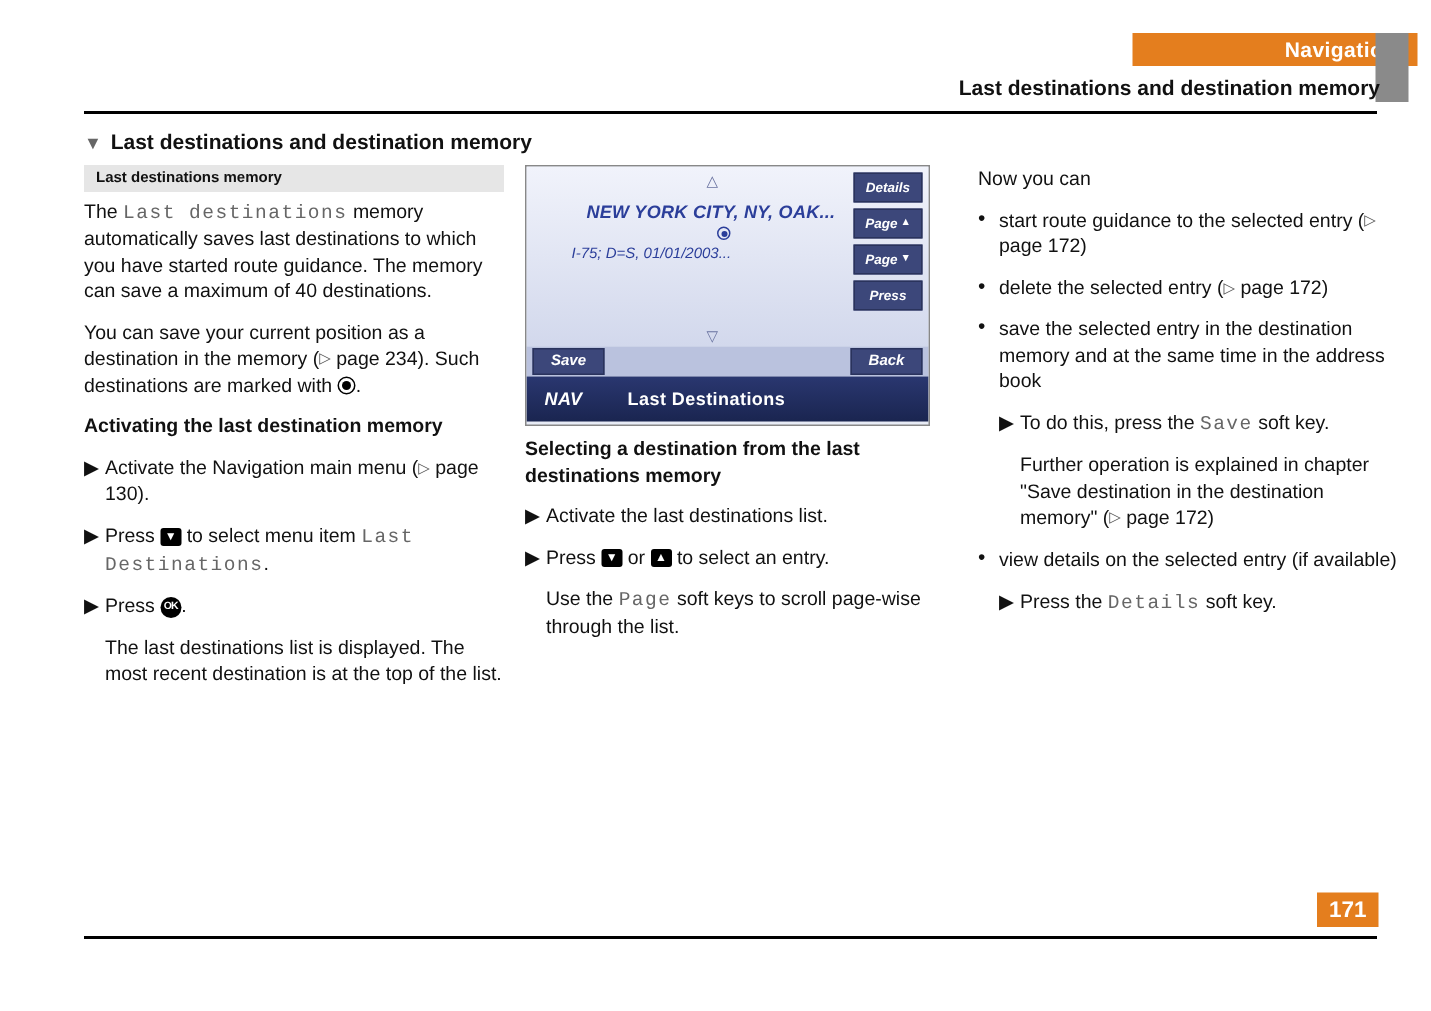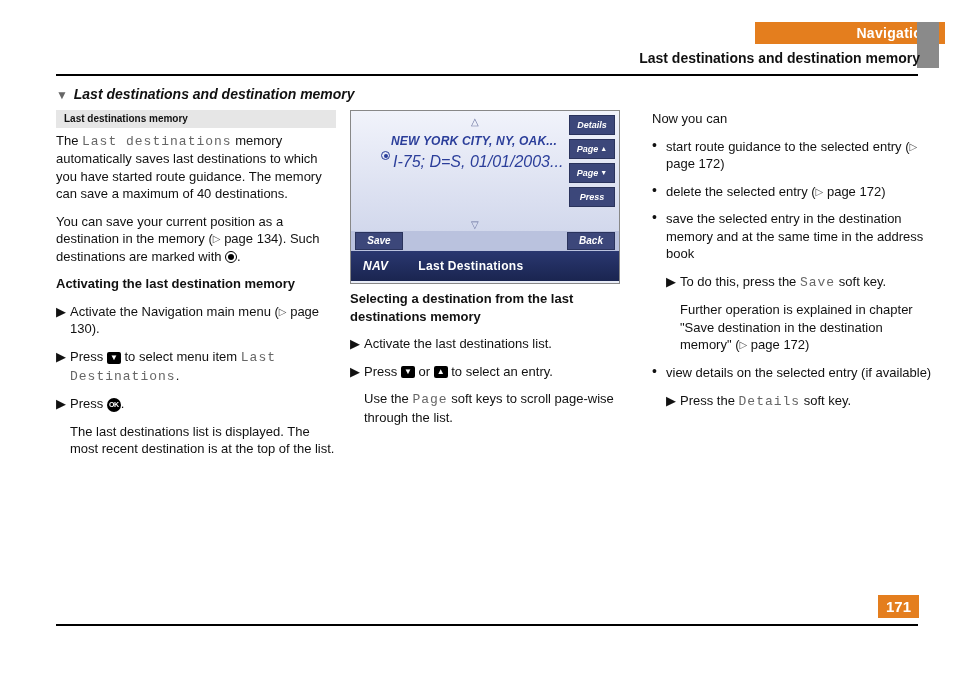--- a/index.html
+++ b/index.html
@@ -33,21 +33,21 @@
   }
   .hdr-sub{
     position:absolute;top:50px;left:340px;width:580px;
     text-align:right;font-weight:700;font-size:14px;
   }
   .hdr-rule{
     position:absolute;top:74px;left:56px;width:862px;height:2px;background:#000;
   }
   .section-title{
     position:absolute;top:86px;left:56px;width:370px;
-    font-weight:700;font-size:14px;font-style:italic;
+    font-weight:700;font-size:14px;
   }
   .section-title .tri{font-size:12px;color:#666;margin-right:2px;}
   
   .col{position:absolute;top:110px;width:280px;line-height:1.35;}
   .col1{left:56px;}
   .col2{left:350px;}
   .col3{left:640px;margin-left:12px;}
   .subhead-box{
     background:#e6e6e6;font-weight:700;padding:2px 8px;margin-bottom:4px;
     font-size:10px;
@@ -94,22 +94,22 @@
   }
   .fig-arr-up,.fig-arr-dn{
     position:absolute;left:120px;color:#6a73a0;font-size:10px;
   }
   .fig-arr-up{top:4px;} .fig-arr-dn{top:107px;}
   .fig-line1{
     position:absolute;top:22px;left:40px;color:#2b3e9a;font-weight:700;font-style:italic;font-size:12px;
     letter-spacing:.2px;
   }
   .fig-line2{
-    position:absolute;top:40px;left:30px;color:#2b3e9a;font-size:16px;font-style:italic;
-    display:flex;align-items:flex-start;gap:3px;
+    position:absolute;top:40px;left:30px;color:#2b3e9a;font-size:10px;font-style:italic;
+    display:flex;align-items:flex-end;gap:3px;flex-direction:column;
   }
   .fig-line2 .d{width:7px;height:7px;border:1px solid #2b3e9a;border-radius:50%;position:relative;}
   .fig-line2 .d::after{content:"";position:absolute;inset:1.5px;background:#2b3e9a;border-radius:50%;}
   .softcol{
     position:absolute;right:4px;top:4px;width:46px;display:flex;flex-direction:column;gap:4px;
   }
   .softkey{
     background:var(--softkey);color:#fff;font-size:9px;font-weight:700;
     height:18px;display:flex;align-items:center;justify-content:center;
     border:1px solid #2a335c;font-style:italic;
@@ -154,21 +154,21 @@
   <span class="tri">▼</span>
   <span>Last destinations and destination memory</span>
 </div>
 
 <div class="col col1">
   <div class="subhead-box">Last destinations memory</div>
   <p>
     <span>The </span><span class="mono">Last destinations</span><span> memory automatically saves last destinations to which you have started route guidance. The memory can save a maximum of 40 destinations.</span>
   </p>
   <p>
-    <span>You can save your current position as a destination in the memory (</span><span class="glyph-page">▷</span> <span>page 134</span><span>). Such destinations are marked with </span><span class="glyph-dot"></span>.
+    <span>You can save your current position as a destination in the memory (</span><span class="glyph-page">▷</span> <span>page 234</span><span>). Such destinations are marked with </span><span class="glyph-dot"></span>.
   </p>
   <p class="bold">Activating the last destination memory</p>
   <div class="step">
     <div class="mk">▶</div>
     <div class="tx">
       <span>Activate the Navigation main menu (</span><span class="glyph-page">▷</span> <span>page 130</span><span>).</span>
     </div>
   </div>
   <div class="step">
     <div class="mk">▶</div>

